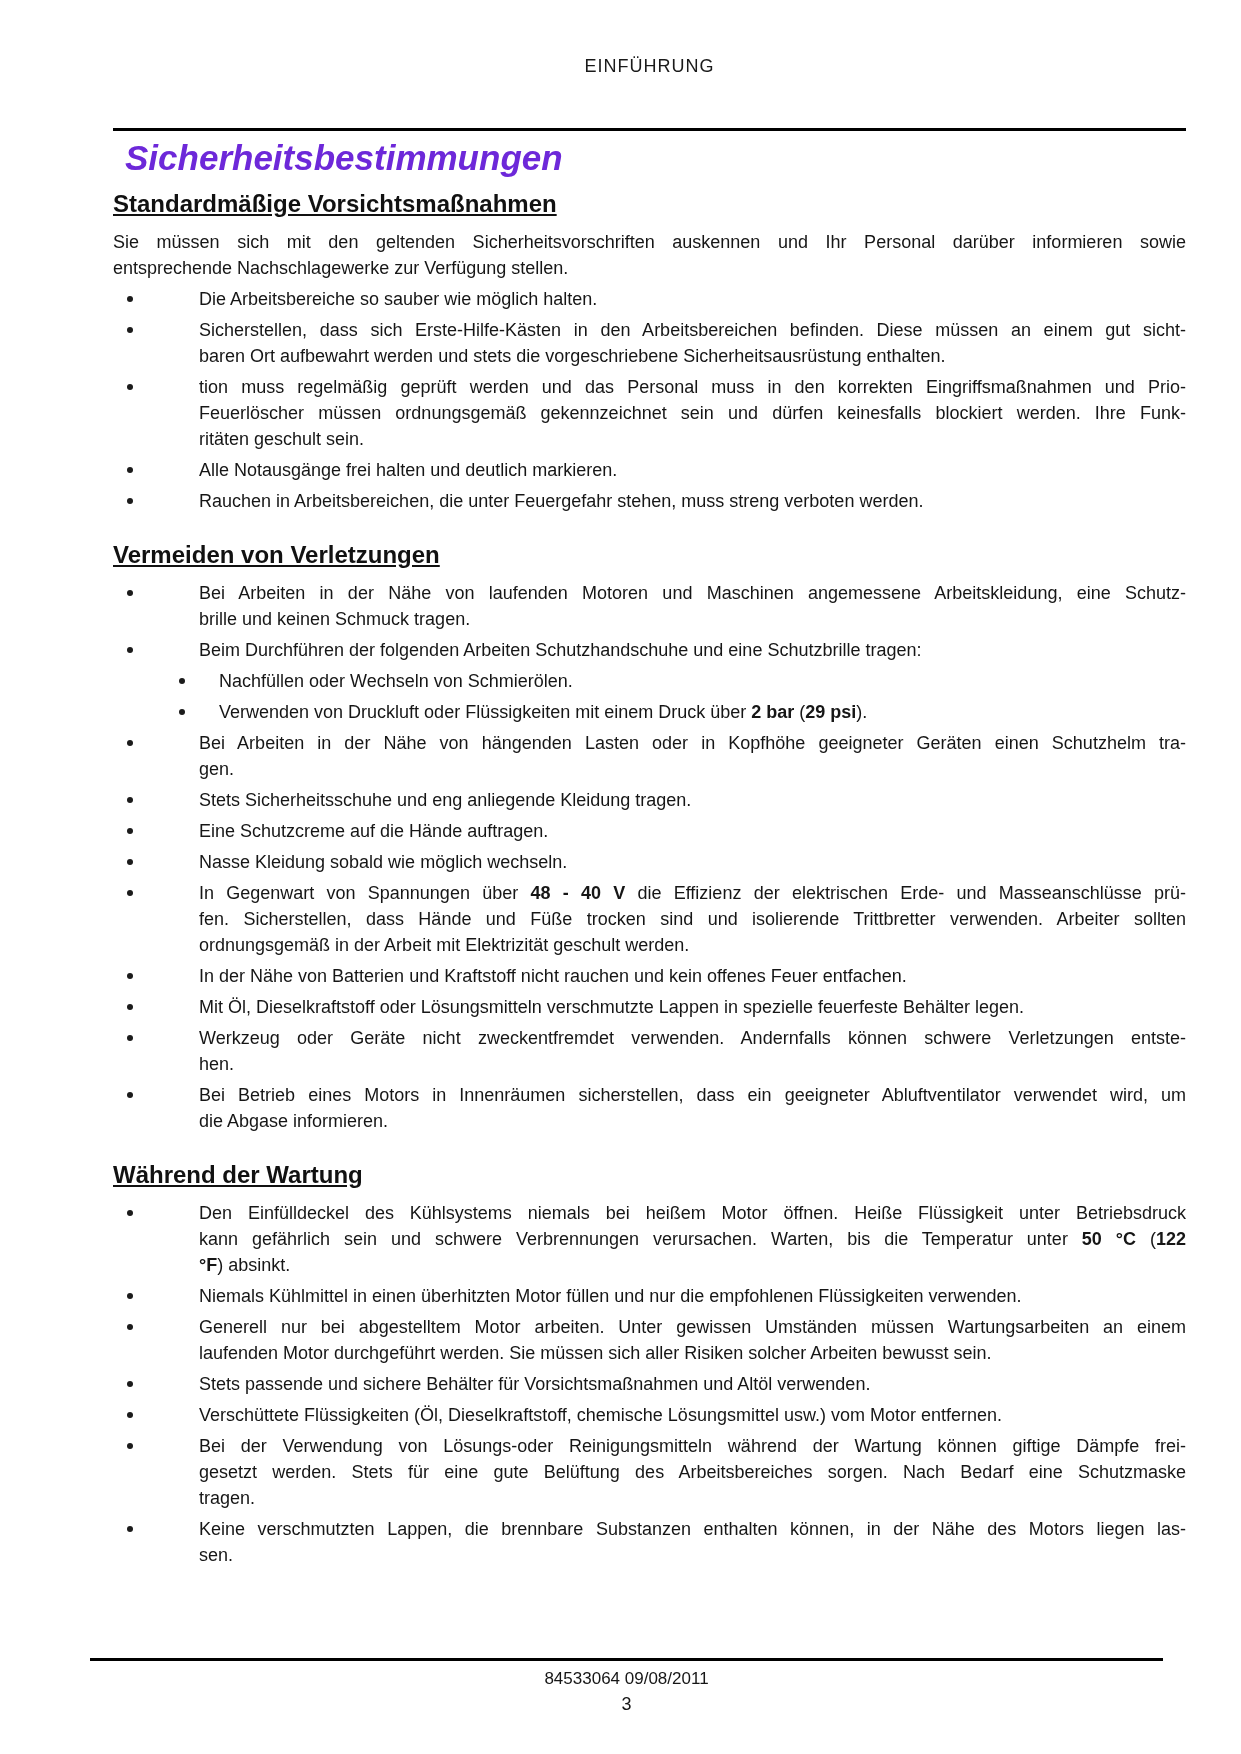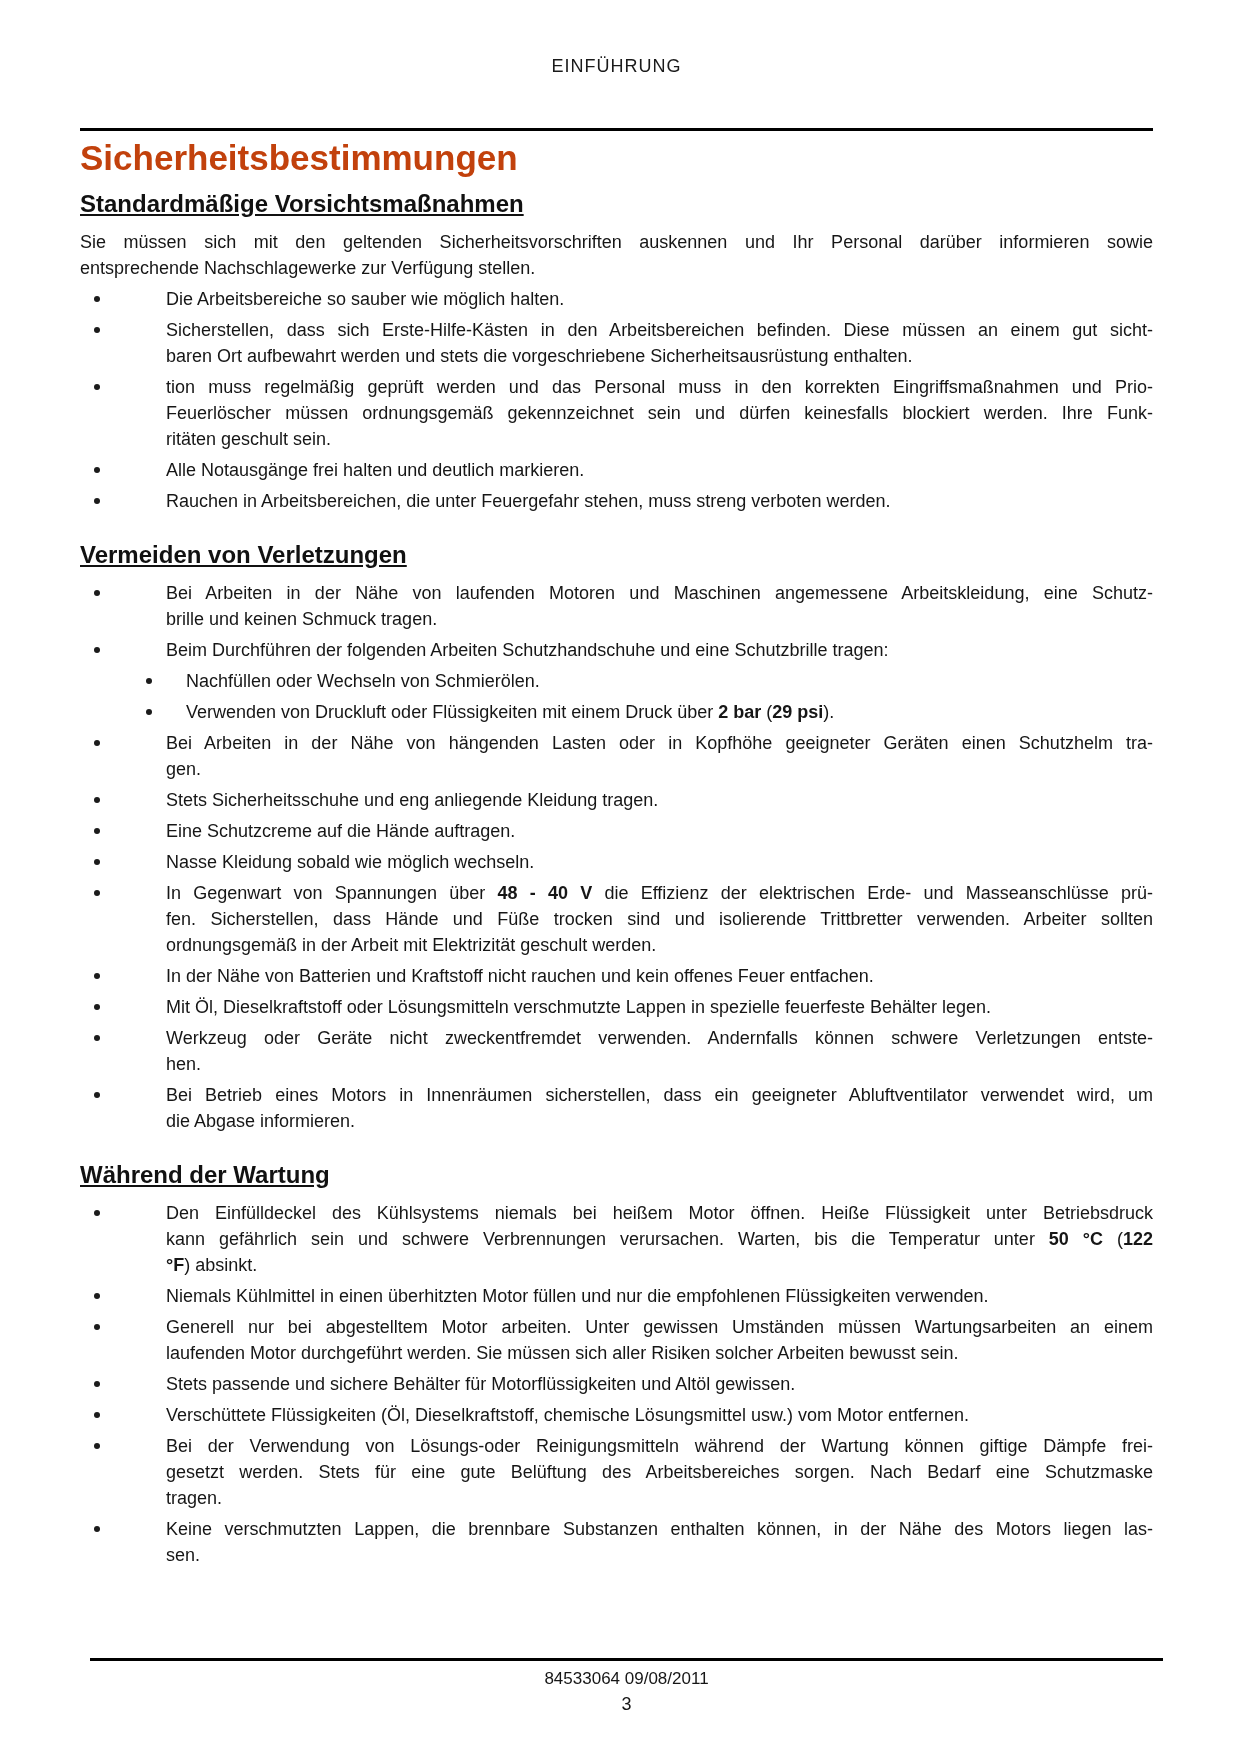--- a/index.html
+++ b/index.html
@@ -2,25 +2,25 @@
 <html lang="de"><head>
 <meta charset="utf-8">
 <title>Sicherheitsbestimmungen</title>
 <style>
   html,body{margin:0;padding:0;}
   body{
     width:1241px;height:1754px;background:#ffffff;color:#161616;
     font-family:"Liberation Sans", sans-serif;position:relative;overflow:hidden;
     -webkit-font-smoothing:antialiased;
   }
-  .page{position:absolute;left:80px;top:0;width:1073px;}
+  .page{position:absolute;left:113px;top:0;width:1073px;}
   .running-header{padding-top:56px;text-align:center;font-size:18px;letter-spacing:1px;color:#1a1a1a;}
   .rule{border:none;border-top:3px solid #000;margin:0;}
   .top-rule{margin-top:51px;}
-  h1{font-size:35px;line-height:42px;font-weight:bold;margin:6px 0 0 0;color:#c2410c;}
+  h1{font-size:35px;line-height:42px;font-weight:bold;margin:6px 0 0 12px;color:#6d28d9;font-style:italic;}
   h2{font-size:24px;line-height:30px;font-weight:bold;margin:26px 0 10px 0;color:#111;text-decoration:underline;}
   h2.first{margin-top:10px;}
   .para{margin:0 0 5px 0;}
   .ln{font-size:18px;line-height:26px;}
   .ln.j{text-align:justify;text-align-last:justify;}
   .li{display:flex;margin:0 0 5px 0;}
   .li .marker{flex:none;width:6px;height:6px;border-radius:50%;background:#1b1b1b;margin:10px 0 0 14px;}
   .li .txt{margin-left:66px;flex:1 1 auto;min-width:0;}
   .li.sub .marker{margin-left:66px;}
   .li.sub .txt{margin-left:34px;}
@@ -205,21 +205,21 @@
     <span class="marker"></span>
     <div class="txt">
       <div class="ln j">Generell nur bei abgestelltem Motor arbeiten. Unter gewissen Umständen müssen Wartungsarbeiten an einem</div>
       <div class="ln">laufenden Motor durchgeführt werden. Sie müssen sich aller Risiken solcher Arbeiten bewusst sein.</div>
     </div>
   </div>
 
   <div class="li">
     <span class="marker"></span>
     <div class="txt">
-      <div class="ln">Stets passende und sichere Behälter für Motorflüssigkeiten und Altöl gewissen.</div>
+      <div class="ln">Stets passende und sichere Behälter für Vorsichtsmaßnahmen und Altöl verwenden.</div>
     </div>
   </div>
 
   <div class="li">
     <span class="marker"></span>
     <div class="txt">
       <div class="ln">Verschüttete Flüssigkeiten (Öl, Dieselkraftstoff, chemische Lösungsmittel usw.) vom Motor entfernen.</div>
     </div>
   </div>
 

